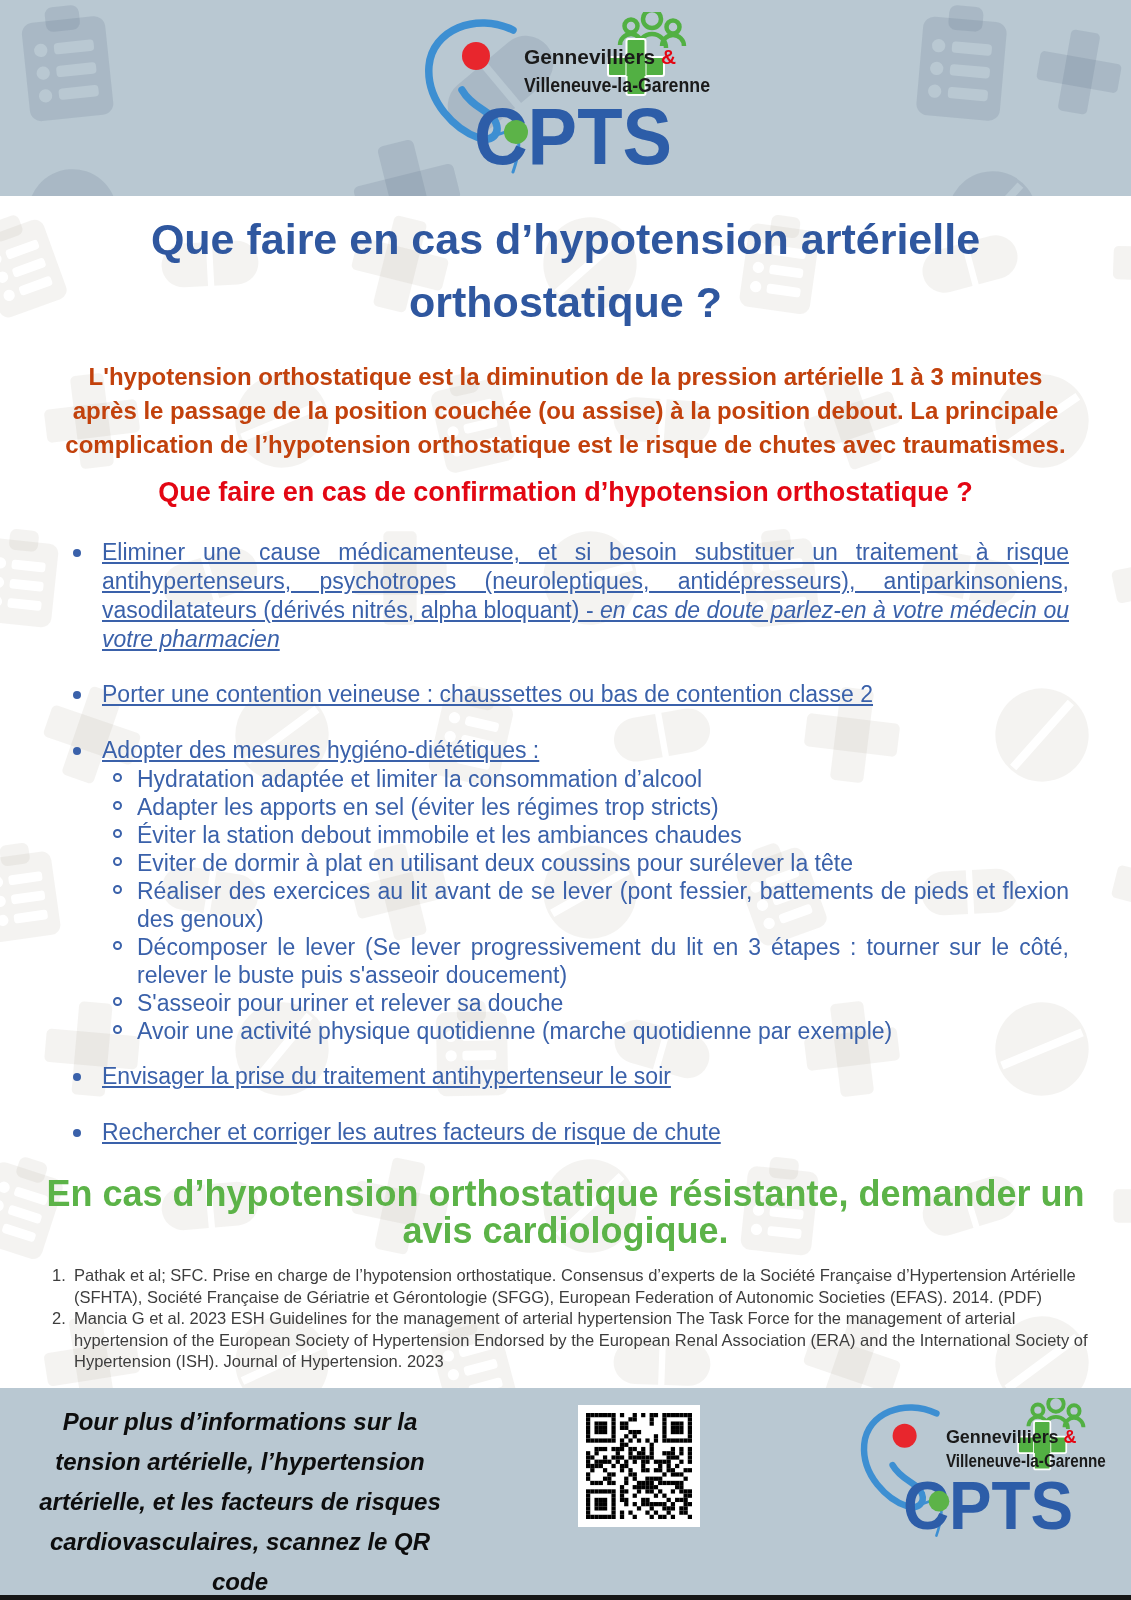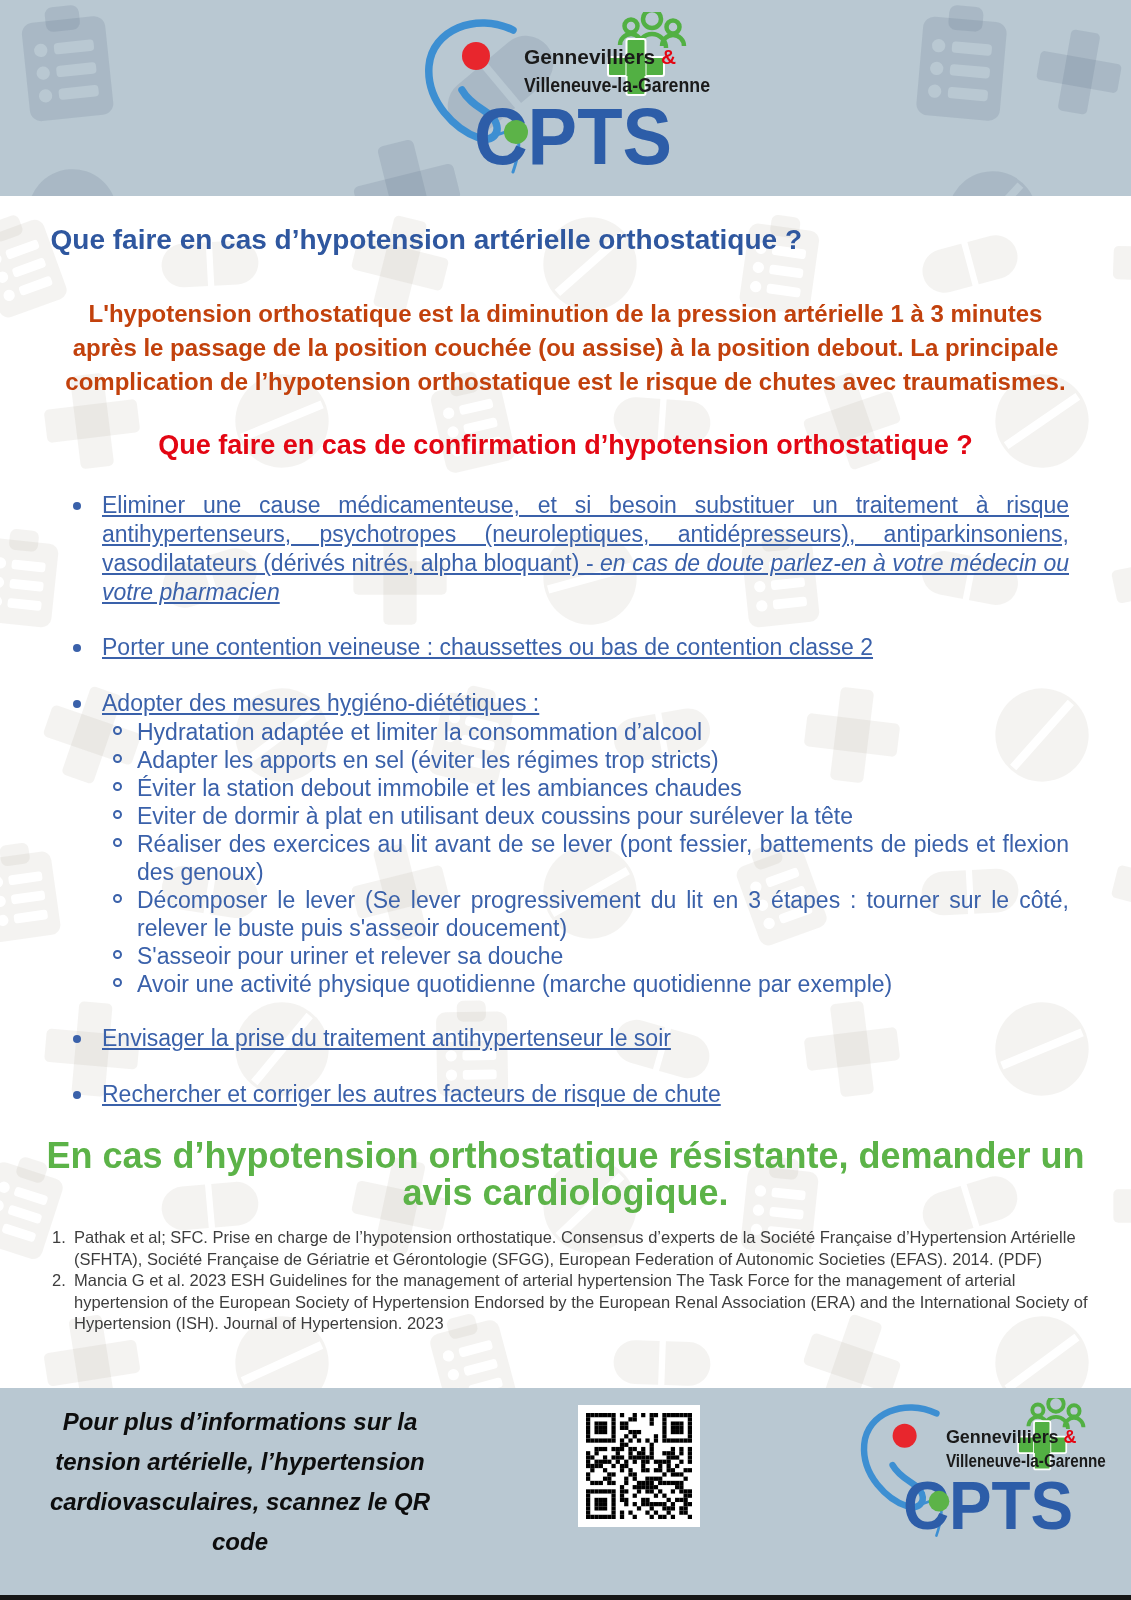--- a/index.html
+++ b/index.html
@@ -20,42 +20,42 @@
   .logo-lg { position:absolute; left:50%; top:12px; transform:translateX(-50%); }
   .logo-lg svg { width:300px; height:164px; }
   
   .wm { position:absolute; inset:0; overflow:hidden; pointer-events:none; }
   .wm svg { position:absolute; }
   
   .main { position:absolute; top:196px; left:0; width:100%; height:1236px; }
   .content { position:relative; z-index:1; }
   h1.title {
     margin: 12px auto 8px; max-width: 1030px;
-    font-size: 28px; line-height: 63px; font-weight: bold;
-    color:#2f579f; 
+    font-size: 43px; line-height: 63px; font-weight: bold;
+    color:#2f579f; text-align:center;
   }
   p.intro {
     margin: 26px auto 0; max-width: 1018px;
     font-size: 24px; line-height: 34px; font-weight: bold;
     color:#c2410c; text-align:center;
   }
   h2.redhead {
-    margin: 28px 30px 0; font-size: 27px; line-height:36px;
+    margin: 12px 30px 0; font-size: 27px; line-height:36px;
     font-weight: bold; color:#e30613; text-align:center;
   }
   .list { margin: 28px 62px 0 68px; color:#3a61aa; font-size:23px; line-height:29px; }
   .b { display:flex; }
   .b .dot {
     flex:none; width:8px; height:8px; border-radius:50%;
     background:#3a61aa; margin:11px 21px 0 5px;
   }
   .b .bt { flex:1; text-align:justify;text-decoration:underline; }
   .it { font-style: italic; }
   .gap26{margin-bottom:26px}.gap27{margin-bottom:27px}.gap0{margin-bottom:0}
-  .subs { margin:0 0 26px 0; }
+  .subs { margin:0 0 17px 0; }
   .s { display:flex; line-height:28px; }
   .s .ring {
     flex:none; width:9px; height:9px; border:2.5px solid #3a61aa;
     border-radius:50%; margin:8px 15px 0 45px;
   }
   .s .st { flex:1; text-align:justify; }
   p.closing {
     margin: 28px 25px 0; font-size:36px; line-height:37px;
     font-weight:bold; color:#5cb348; text-align:center;
   }
@@ -522,20 +522,21 @@
           <span class="rtext">Mancia G et al. 2023 ESH Guidelines for the management of arterial hypertension The Task Force for the management of arterial hypertension of the European Society of Hypertension Endorsed by the European Renal Association (ERA) and the International Society of Hypertension (ISH). Journal of Hypertension. 2023</span>
         </div>
       </div>
     </div>
   </main>
 
   <footer class="ftr">
     <div class="finfo">
       <div>Pour plus d’informations sur la</div>
       <div>tension artérielle, l’hypertension</div>
+      <div>artérielle, et les facteurs de risques</div>
       <div>cardiovasculaires, scannez le QR code</div>
     </div>
     <div class="qr">
       <svg id="qr-svg" viewBox="0 0 25 25">
           <g fill="#000">
             <rect x="0" y="0" width="1" height="1"></rect>
             <rect x="1" y="0" width="1" height="1"></rect>
             <rect x="2" y="0" width="1" height="1"></rect>
             <rect x="3" y="0" width="1" height="1"></rect>
             <rect x="4" y="0" width="1" height="1"></rect>

